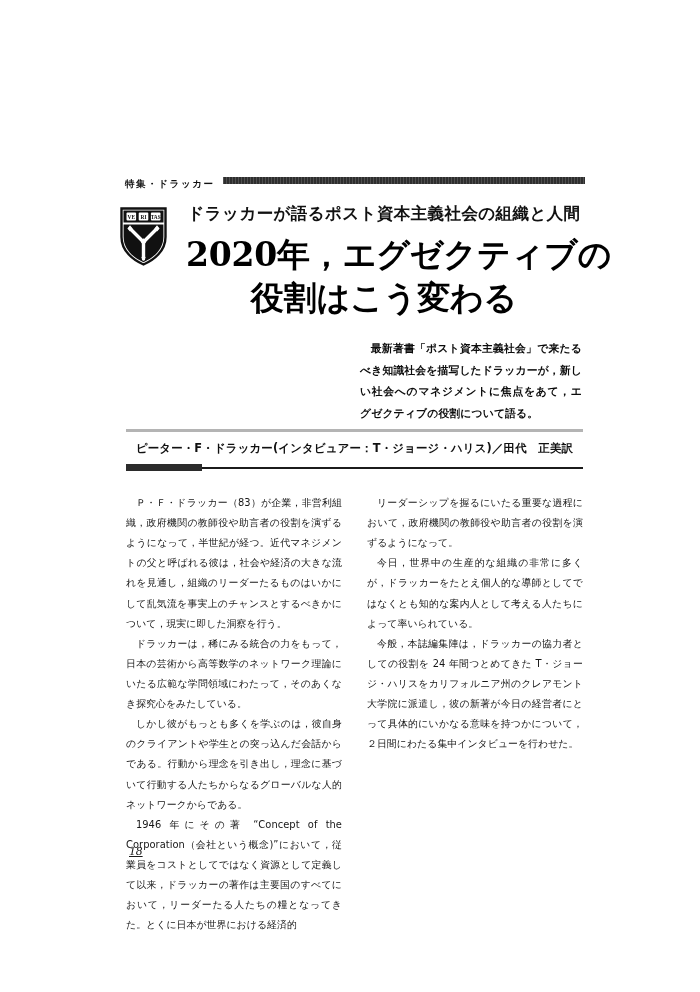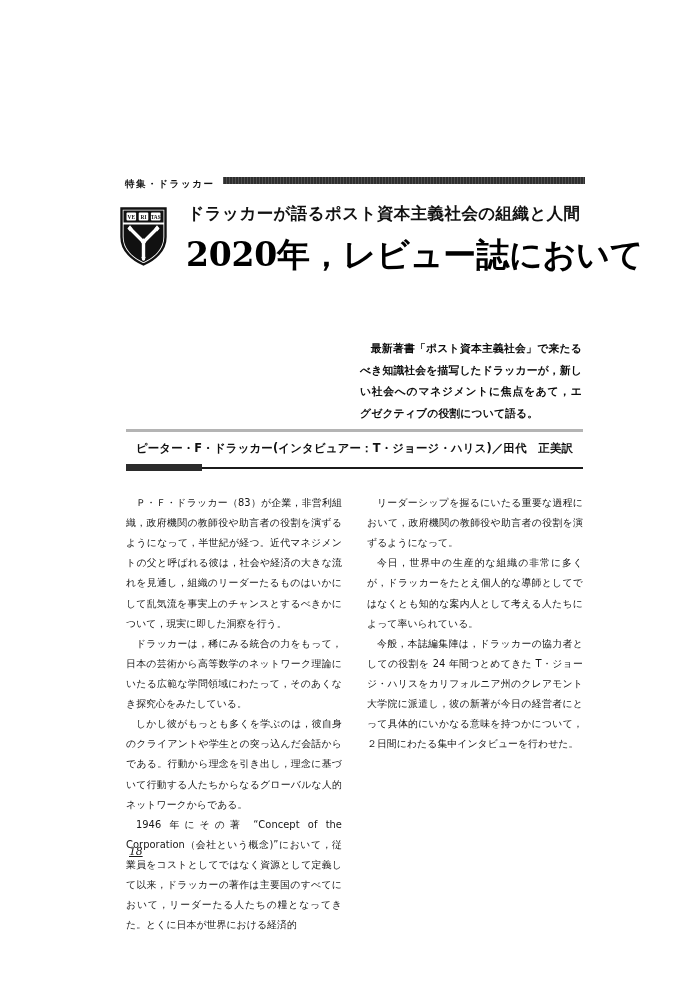--- a/index.html
+++ b/index.html
@@ -232,21 +232,22 @@
         <polygon points="37,18.2 39.6,21.4 37,24.6 34.4,21.4"></polygon>
         <polygon points="23.5,31.2 26.3,34.8 23.5,38.4 20.7,34.8"></polygon>
         <polygon points="23.5,47.5 25.6,50.5 23.5,53.6 21.4,50.5"></polygon>
       </g>
     </svg>
   </div>
 
   <div class="title-block">
     <div class="subtitle">ドラッカーが語るポスト資本主義社会の組織と人間</div>
     <div class="headline">
-      <span class="hl-line">2020年，レビュー誌において</span>
+      <span class="hl-line">2020年，エグゼクティブの</span>
+      <span class="hl-line">役割はこう変わる</span>
     </div>
   </div>
 
   <div class="lede">最新著書「ポスト資本主義社会」で来たるべき知識社会を描写したドラッカーが，新しい社会へのマネジメントに焦点をあて，エグゼクティブの役割について語る。</div>
 
   <div class="rule-thin-top"></div>
   <div class="byline">ピーター・F・ドラッカー(インタビュアー：T・ジョージ・ハリス)／田代　正美訳</div>
   <div class="rule-bottom-wrap">
     <div class="rule-bottom-thick"></div>
     <div class="rule-bottom-thin"></div>

